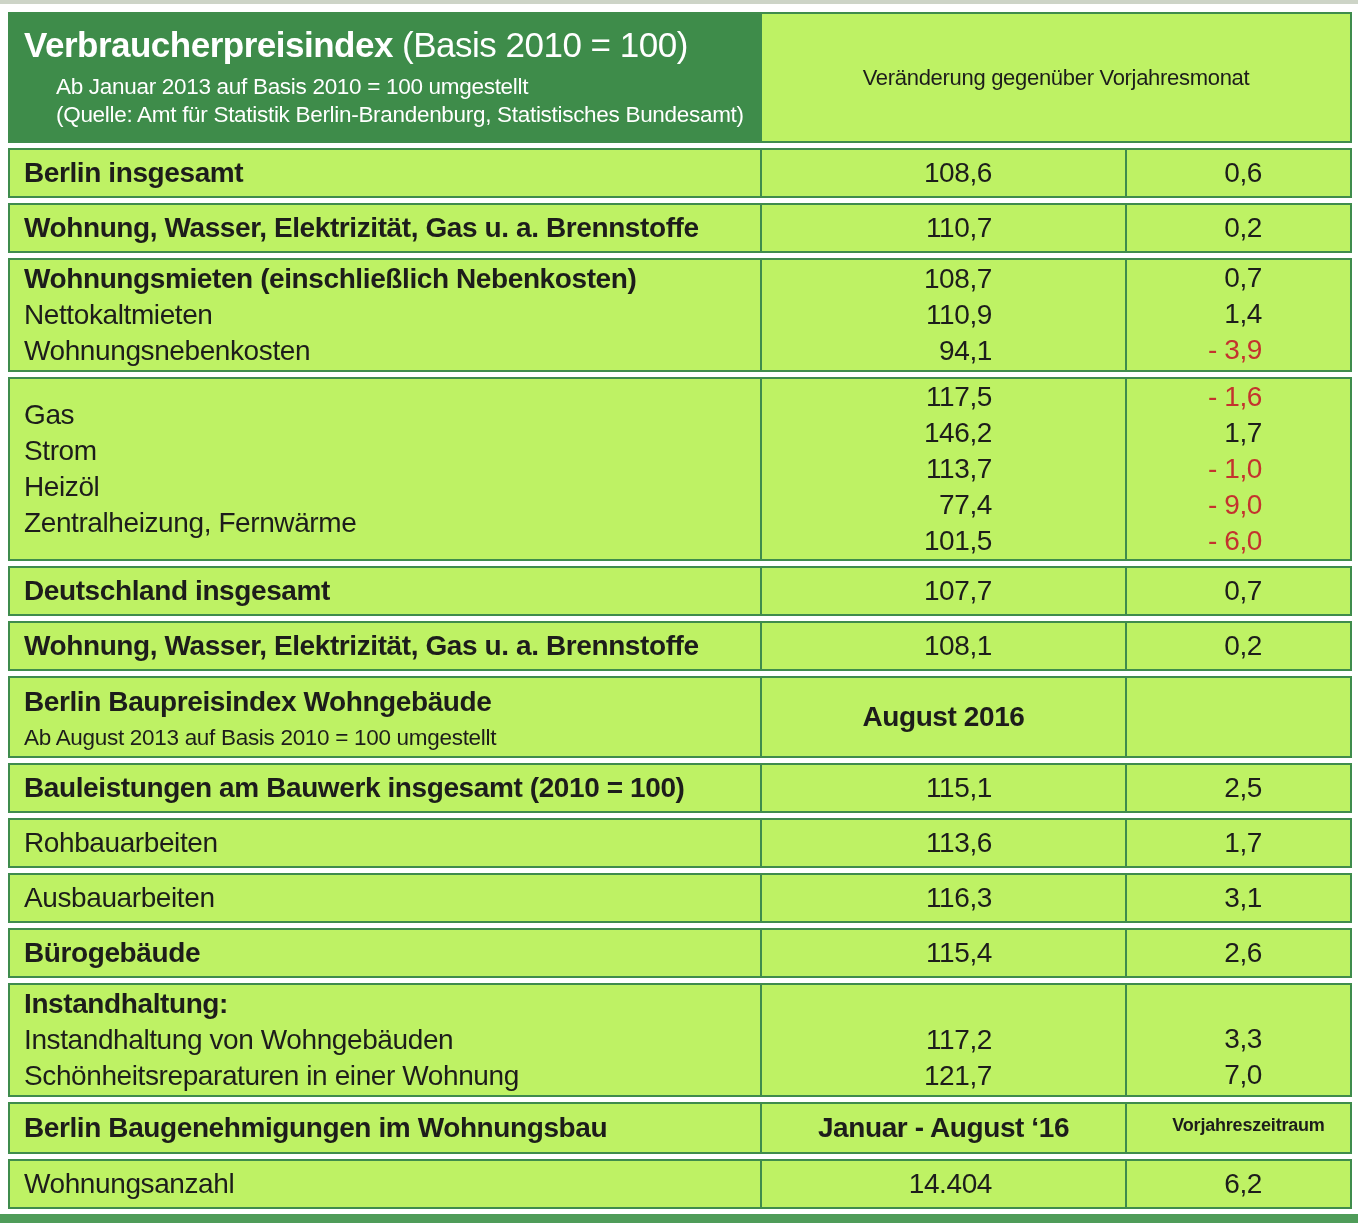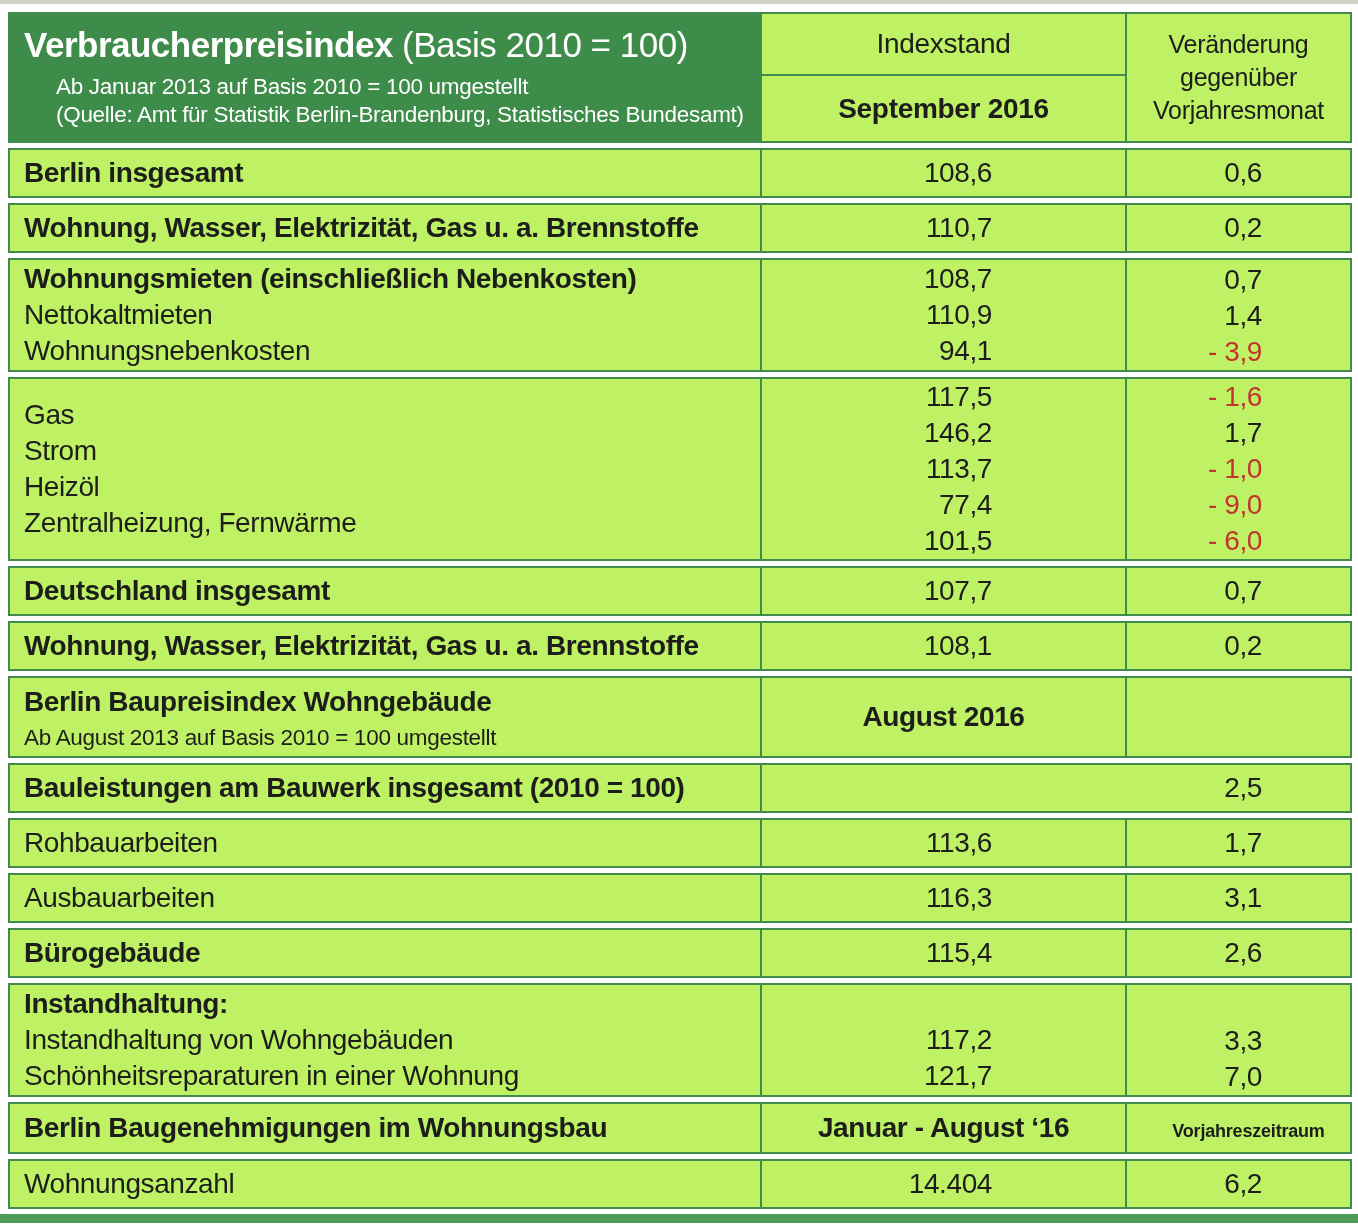--- a/index.html
+++ b/index.html
@@ -10,21 +10,21 @@
   }
   .top-strip{position:absolute;top:0;left:0;width:1358px;height:4px;background:#cdd4c7;}
   .table-wrap{position:absolute;top:12px;left:8px;width:1344px;}
   .box{
     border:2px solid #3f8c4c;background:#bef264;
     display:flex;margin-bottom:5px;box-sizing:border-box;
   }
   .col{box-sizing:border-box;}
   .col-label{width:750px;display:flex;flex-direction:column;justify-content:center;padding-left:14px;}
   .col-index{width:365px;border-left:2px solid #3f8c4c;display:flex;flex-direction:column;justify-content:center;}
-  .col-change{flex:1;border-left:2px solid #3f8c4c;display:flex;flex-direction:column;justify-content:flex-end;padding-left:20px;}
+  .col-change{flex:1;border-left:2px solid #3f8c4c;display:flex;flex-direction:column;justify-content:flex-start;padding-left:20px;}
 
   
   .header-box{height:131px;margin-bottom:5px;}
   .header-box .col-label{
     background:#3e8c4a;color:#ffffff;justify-content:flex-start;
     padding-top:10px;
   }
   .title-line{font-size:35px;letter-spacing:-0.5px;margin-bottom:7px;line-height:42px;white-space:nowrap;}
   .title-main{font-weight:700;}
   .title-suffix{font-weight:400;}
@@ -33,21 +33,21 @@
   .header-index .idx-top{
     height:60px;border-bottom:2px solid #3f8c4c;
     display:flex;align-items:center;justify-content:center;font-size:28px;letter-spacing:-0.3px;
   }
   .header-index .idx-bottom{
     flex:1;display:flex;align-items:center;justify-content:center;
     font-size:28px;font-weight:700;letter-spacing:-0.3px;
   }
   .header-change{
     align-items:center;justify-content:center;text-align:center;
-    font-size:25px;line-height:33px;letter-spacing:-0.3px;padding:0 4px;
+    font-size:22px;line-height:33px;letter-spacing:-0.3px;padding:0 4px;
   }
 
   
   .line{height:36px;display:flex;align-items:center;font-size:28px;letter-spacing:-0.4px;white-space:nowrap;}
   .block .col-label{padding-top:1px;padding-bottom:1px;}
   .block .col-index .line{justify-content:flex-end;padding-right:133px;}
   .block .col-change .line{justify-content:flex-end;padding-right:88px;}
   .block.single .col{padding-top:5px;padding-bottom:5px;}
   .bold{font-weight:700;}
   .red{color:#c4332e;}
@@ -68,24 +68,20 @@
 <div class="table-wrap">
 
   <div class="box header-box">
     <div class="col col-label">
       <div class="title-line">
         <span class="title-main">Verbraucherpreisindex</span><span class="title-suffix"> (Basis 2010 = 100)</span>
       </div>
       <div class="hdr-sub">Ab Januar 2013 auf Basis 2010 = 100 umgestellt</div>
       <div class="hdr-sub">(Quelle: Amt für Statistik Berlin-Brandenburg, Statistisches Bundesamt)</div>
     </div>
-    <div class="col col-index header-index">
-      <div class="idx-top">Indexstand</div>
-      <div class="idx-bottom">September 2016</div>
-    </div>
     <div class="col col-change header-change">Veränderung gegenüber Vorjahresmonat</div>
   </div>
 
   <div id="rows">
       <div class="box block single">
     <div class="col col-label">
           <div class="line bold">Berlin insgesamt</div>
         </div>
     <div class="col col-index">
           <div class="line">108,6</div>
@@ -175,20 +171,23 @@
           <div class="line">August 2016</div>
         </div>
     <div class="col col-change">
           <div class="line"></div>
         </div>
   </div>
       <div class="box block single">
     <div class="col col-label">
           <div class="line bold">Bauleistungen am Bauwerk insgesamt (2010 = 100)</div>
         </div>
+    <div class="col col-index">
+          <div class="line">115,1</div>
+        </div>
     <div class="col col-change">
           <div class="line">2,5</div>
         </div>
   </div>
       <div class="box block single">
     <div class="col col-label">
           <div class="line">Rohbauarbeiten</div>
         </div>
     <div class="col col-index">
           <div class="line">113,6</div>

